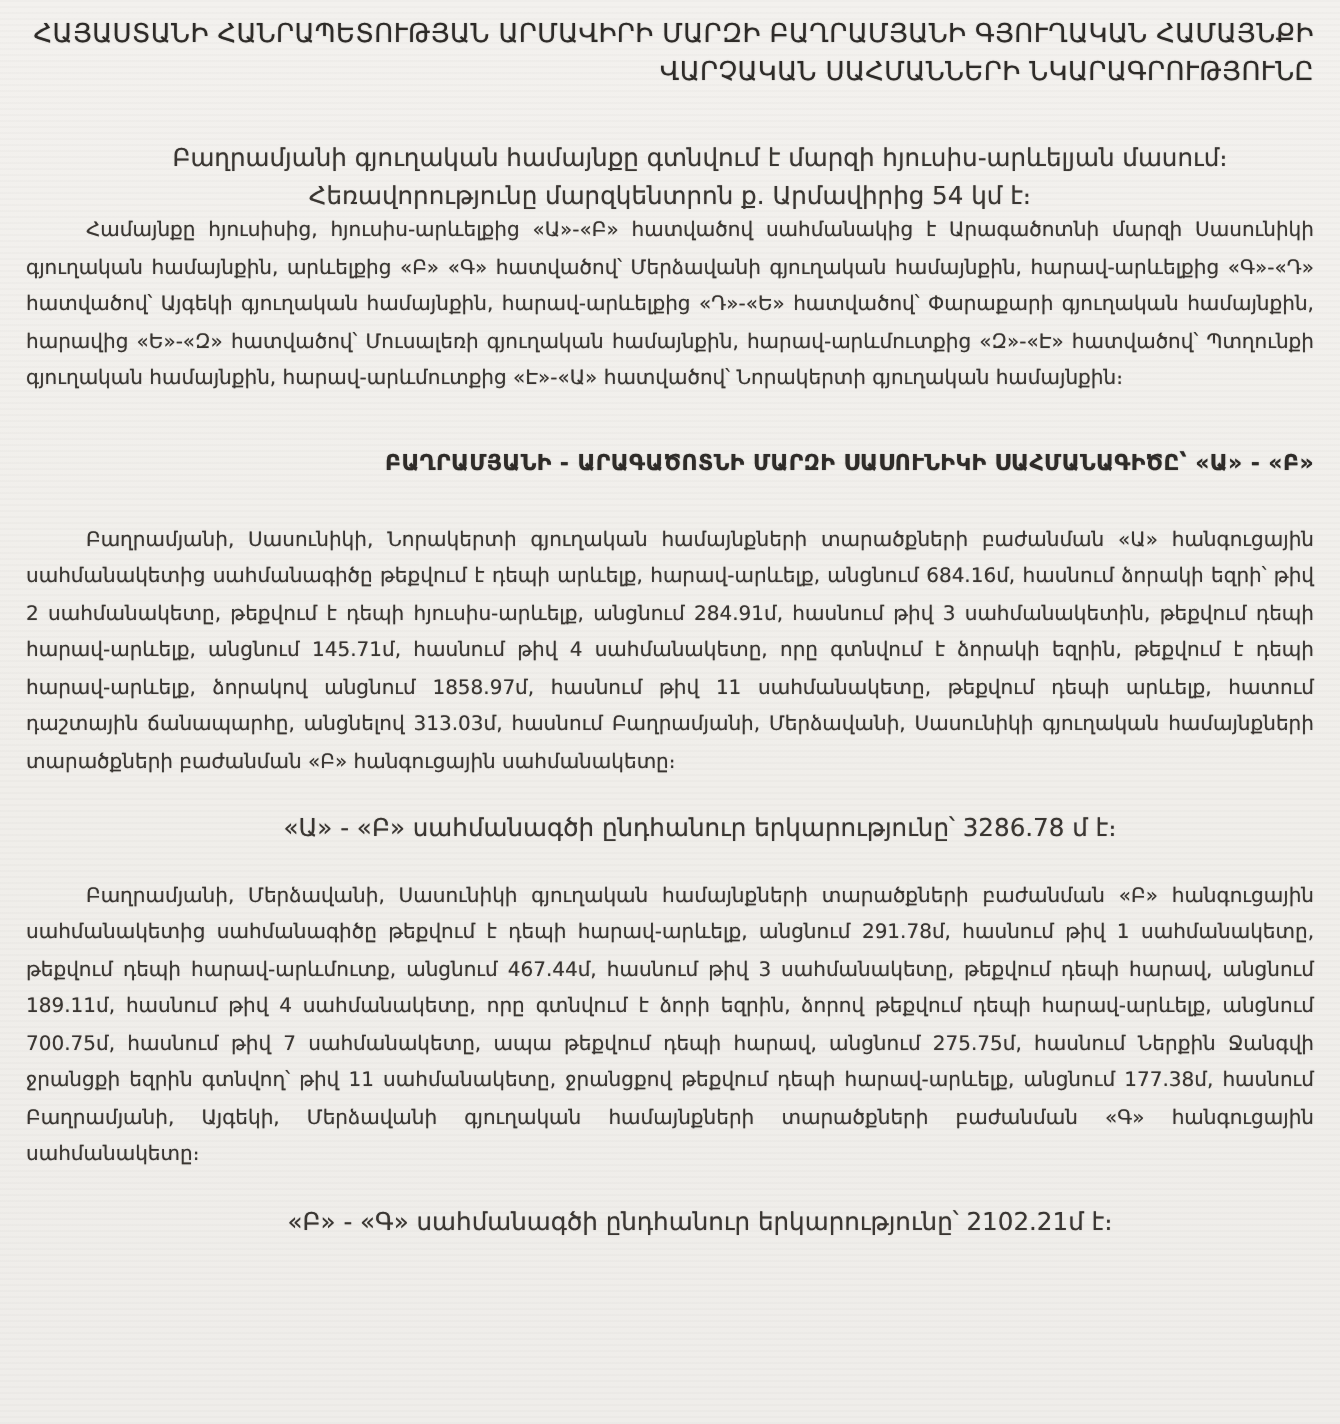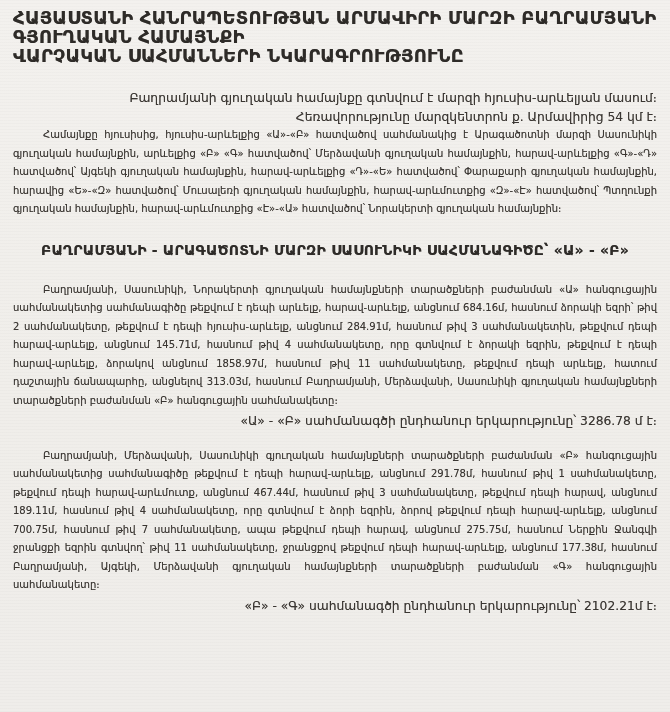--- a/index.html
+++ b/index.html
@@ -15,59 +15,59 @@
     margin: 0 auto;
     background:
       repeating-linear-gradient(0deg, rgba(0,0,0,0.015) 0 1px, rgba(0,0,0,0) 1px 3px),
       linear-gradient(180deg, #f3f1ee 0%, #f0eeea 55%, #efedea 100%);
     color: #3a3632;
     overflow: hidden;
     box-sizing: border-box;
     padding: 8px 13px 6px 13px;
   }
   .title {
-    font-size: 18px;
+    font-size: 13px;
     line-height: 19px;
-    font-weight: bold;
-    text-align: left;
+    font-weight: normal;
+    text-align: right;
     margin: 0;
     color: #2e2b28;
     letter-spacing: 0.2px;
     text-shadow: 0 0 0.6px rgba(46,43,40,0.55);
   }
   .gap-a { height: 24px; }
   .gap-b { height: 22px; }
   .gap-c { height: 16px; }
   .line {
     font-size: 12.3px;
     line-height: 18.5px;
     margin: 0;
-    text-align: right;
+    text-align: center;
     text-shadow: 0 0 0.5px rgba(58,54,50,0.5);
   }
   .indent { text-indent: 30px; }
   .para {
     font-size: 10px;
     line-height: 18.5px;
     margin: 0;
     text-align: justify;
     text-indent: 30px;
     text-shadow: 0 0 0.5px rgba(58,54,50,0.5);
   }
   .section-heading {
-    font-size: 14px;
+    font-size: 11px;
     line-height: 19px;
     font-weight: bold;
-    text-align: center;
+    text-align: right;
     margin: 0 0 21px 0;
     color: #2e2b28;
     letter-spacing: 0.2px;
     text-shadow: 0 0 0.6px rgba(46,43,40,0.55);
   }
-  .total-line { margin-top: 2px; }
+  .total-line { margin-top: 14px; }
 </style>
 </head>
 <body>
 
 <div class="page">
 
   <h1 class="title">ՀԱՅԱՍՏԱՆԻ ՀԱՆՐԱՊԵՏՈՒԹՅԱՆ ԱՐՄԱՎԻՐԻ ՄԱՐԶԻ ԲԱՂՐԱՄՅԱՆԻ ԳՅՈՒՂԱԿԱՆ ՀԱՄԱՅՆՔԻ</h1>
   <h1 class="title">ՎԱՐՉԱԿԱՆ ՍԱՀՄԱՆՆԵՐԻ ՆԿԱՐԱԳՐՈՒԹՅՈՒՆԸ</h1>
 
   <div class="gap-a"></div>

